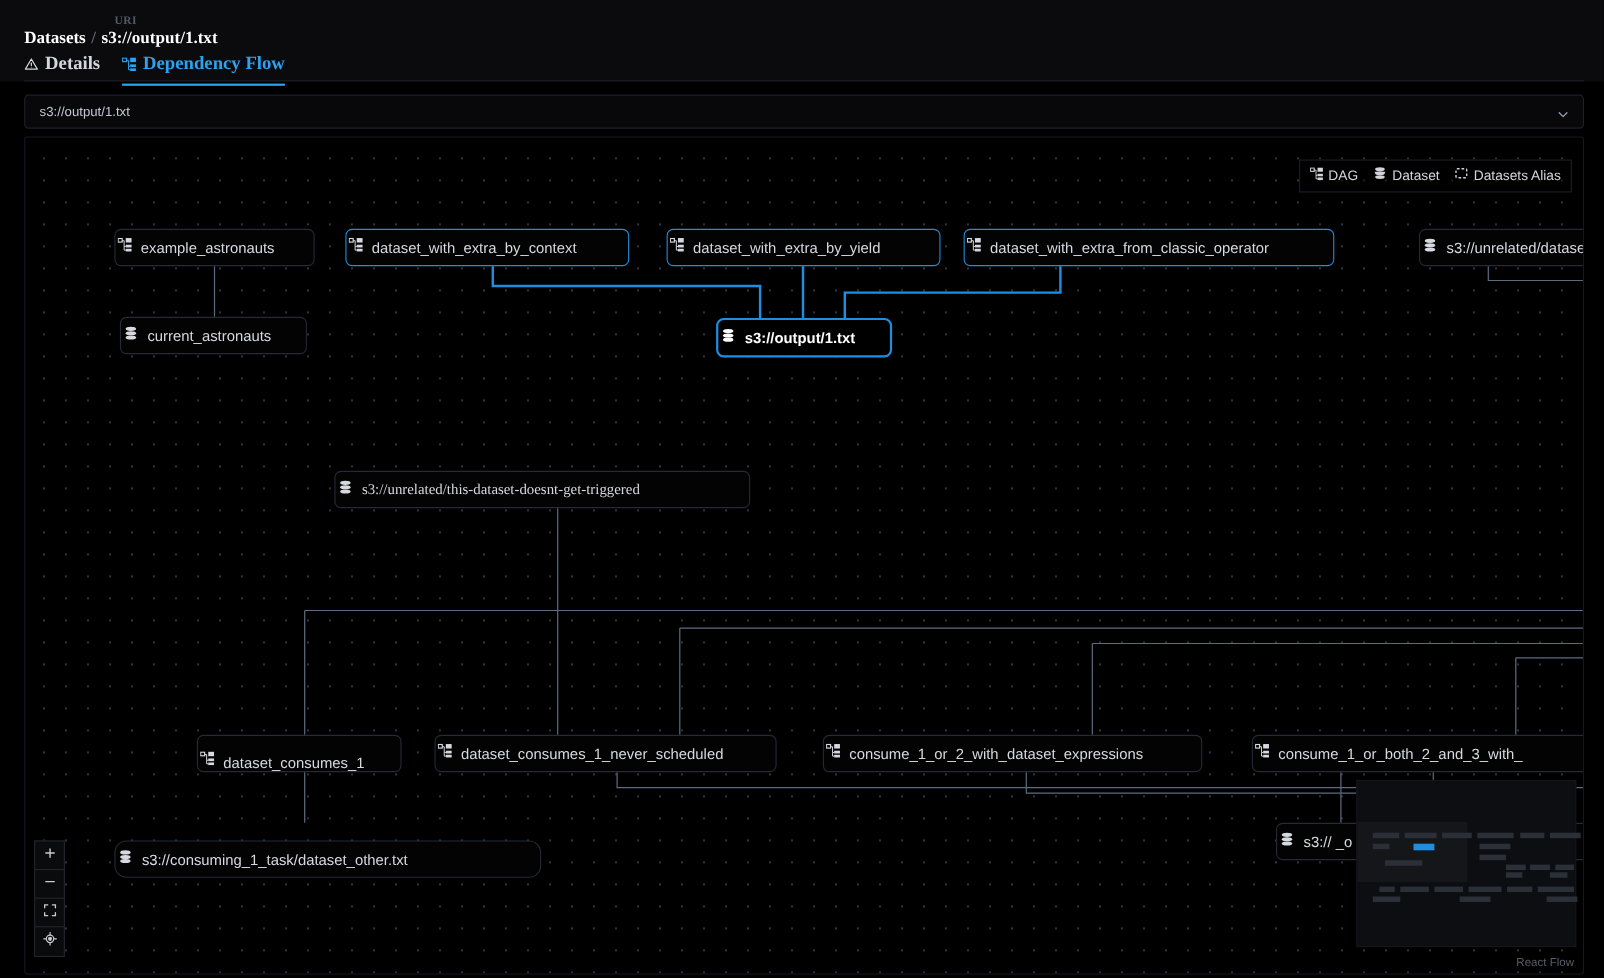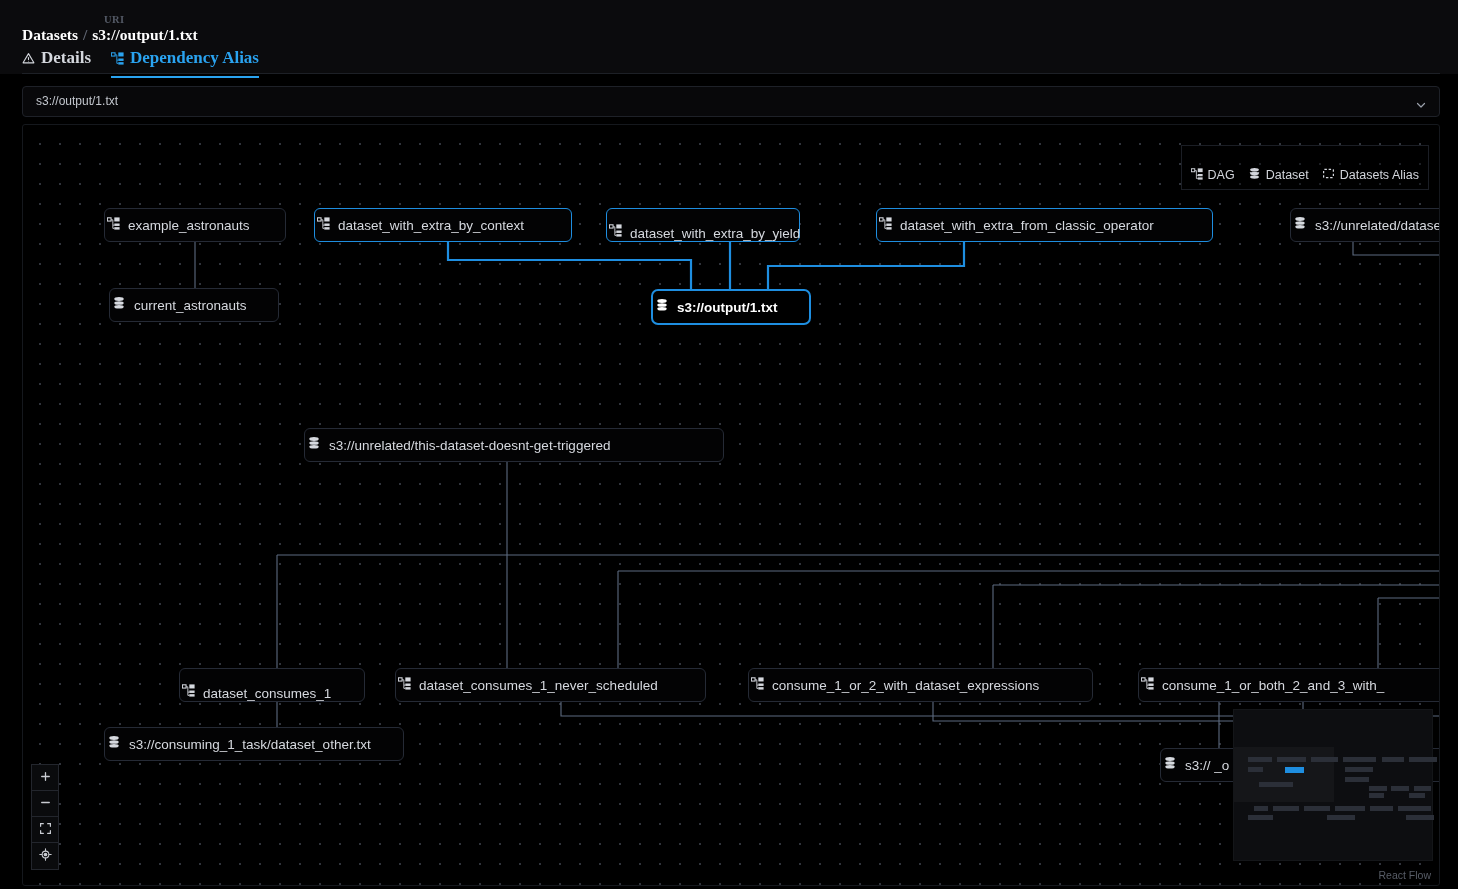--- a/index.html
+++ b/index.html
@@ -75,21 +75,21 @@
   #edge-layer { position: absolute; inset: 0; }
 
   
   #legend {
     position: absolute; right: 10px; top: 20px;
     border: 1px solid #1b1e25;
     padding: 5px 9px;
     display: flex; align-items: center; gap: 13px;
     background: rgba(0,0,0,0.4);
   }
-  .legend-item { display: flex; align-items: center; gap: 5px; margin-top: 15px; }
+  .legend-item { display: flex; align-items: center; gap: 5px; }
   .legend-item span.lbl { font-size: 12.5px; color: #d2d5db; }
 
   
   .node {
     position: absolute;
     display: flex; align-items: center; gap: 8px;
     height: 34px; padding: 0 2px;
     border: 1px solid #252a35;
     border-radius: 6px;
     background: #030304;
@@ -158,21 +158,21 @@
     <div class="tab active">
       <span>
         <svg width="13" height="13" viewBox="0 0 16 16">
           <rect x="0.5" y="1" width="4.5" height="4" fill="none" stroke="#2aa3f0" stroke-width="1.3"></rect>
           <rect x="9" y="0.5" width="6.5" height="5" fill="#2aa3f0"></rect>
           <rect x="9" y="8" width="6.5" height="3" fill="#2aa3f0"></rect>
           <rect x="9" y="12.5" width="6.5" height="3" fill="#2aa3f0"></rect>
           <path d="M5 3.5 H7.2 V10 H9 M7.2 10 V14 H9" fill="none" stroke="#2aa3f0" stroke-width="1.1"></path>
         </svg>
       </span>
-      <span>Dependency Alias</span>
+      <span>Dependency Flow</span>
     </div>
   </div>
 
   <div id="header-rule"></div>
 </div>
 
 <div id="uri-select">
   <div id="uri-select-value">s3://output/1.txt</div>
   <div id="uri-select-chevron">
     <svg width="12" height="12" viewBox="0 0 24 24" fill="none" stroke="#9aa0ab" stroke-width="2.4" stroke-linecap="round" stroke-linejoin="round">
@@ -268,21 +268,21 @@
       <div class="node hl" style="left: 291px; top: 83px; width: 258px;">
         <span><svg width="13" height="13" viewBox="0 0 16 16">
   <rect x="0.5" y="1" width="4.5" height="4" fill="none" stroke="#d6d9df" stroke-width="1.3"></rect>
   <rect x="9" y="0.5" width="6.5" height="5" fill="#d6d9df"></rect>
   <rect x="9" y="8" width="6.5" height="3" fill="#d6d9df"></rect>
   <rect x="9" y="12.5" width="6.5" height="3" fill="#d6d9df"></rect>
   <path d="M5 3.5 H7.2 V10 H9 M7.2 10 V14 H9" fill="none" stroke="#d6d9df" stroke-width="1.1"></path>
           </svg></span>
         <span class="lbl">dataset_with_extra_by_context</span>
       </div>
-      <div class="node hl" style="left: 583px; top: 83px; width: 194px; align-items: flex-end;">
+      <div class="node hl" style="left: 583px; top: 83px; width: 249px;">
         <span><svg width="13" height="13" viewBox="0 0 16 16">
   <rect x="0.5" y="1" width="4.5" height="4" fill="none" stroke="#d6d9df" stroke-width="1.3"></rect>
   <rect x="9" y="0.5" width="6.5" height="5" fill="#d6d9df"></rect>
   <rect x="9" y="8" width="6.5" height="3" fill="#d6d9df"></rect>
   <rect x="9" y="12.5" width="6.5" height="3" fill="#d6d9df"></rect>
   <path d="M5 3.5 H7.2 V10 H9 M7.2 10 V14 H9" fill="none" stroke="#d6d9df" stroke-width="1.1"></path>
           </svg></span>
         <span class="lbl">dataset_with_extra_by_yield</span>
       </div>
       <div class="node hl" style="left: 853px; top: 83px; width: 337px;">
@@ -312,21 +312,21 @@
         <span class="lbl">current_astronauts</span>
       </div>
       <div class="node sel" style="left: 628px; top: 164px; width: 160px;">
         <span><svg width="14" height="14" viewBox="0 0 16 16">
   <ellipse cx="8" cy="3.4" rx="5.4" ry="2.2" fill="#ffffff"></ellipse>
   <ellipse cx="8" cy="8" rx="5.4" ry="2.1" fill="#ffffff"></ellipse>
   <ellipse cx="8" cy="12.3" rx="5.4" ry="2.1" fill="#ffffff"></ellipse>
           </svg></span>
         <span class="lbl">s3://output/1.txt</span>
       </div>
-      <div class="node" style="left: 281px; top: 303px; width: 420px;">
+      <div class="node" style="left: 281px; top: 303px; width: 378px; font-family: Liberation Serif, serif;">
         <span><svg width="14" height="14" viewBox="0 0 16 16">
   <ellipse cx="8" cy="3.4" rx="5.4" ry="2.2" fill="#d6d9df"></ellipse>
   <ellipse cx="8" cy="8" rx="5.4" ry="2.1" fill="#d6d9df"></ellipse>
   <ellipse cx="8" cy="12.3" rx="5.4" ry="2.1" fill="#d6d9df"></ellipse>
           </svg></span>
         <span class="lbl">s3://unrelated/this-dataset-doesnt-get-triggered</span>
       </div>
       <div class="node" style="left: 156px; top: 543px; width: 186px; align-items: flex-end;">
         <span><svg width="13" height="13" viewBox="0 0 16 16">
   <rect x="0.5" y="1" width="4.5" height="4" fill="none" stroke="#d6d9df" stroke-width="1.3"></rect>
@@ -360,21 +360,21 @@
       <div class="node" style="left: 1115px; top: 543px; width: 320px;">
         <span><svg width="13" height="13" viewBox="0 0 16 16">
   <rect x="0.5" y="1" width="4.5" height="4" fill="none" stroke="#d6d9df" stroke-width="1.3"></rect>
   <rect x="9" y="0.5" width="6.5" height="5" fill="#d6d9df"></rect>
   <rect x="9" y="8" width="6.5" height="3" fill="#d6d9df"></rect>
   <rect x="9" y="12.5" width="6.5" height="3" fill="#d6d9df"></rect>
   <path d="M5 3.5 H7.2 V10 H9 M7.2 10 V14 H9" fill="none" stroke="#d6d9df" stroke-width="1.1"></path>
           </svg></span>
         <span class="lbl">consume_1_or_both_2_and_3_with_</span>
       </div>
-      <div class="node" style="left: 81px; top: 602px; width: 300px;">
+      <div class="node" style="left: 81px; top: 639px; width: 388px; border-radius: 11px;">
         <span><svg width="14" height="14" viewBox="0 0 16 16">
   <ellipse cx="8" cy="3.4" rx="5.4" ry="2.2" fill="#d6d9df"></ellipse>
   <ellipse cx="8" cy="8" rx="5.4" ry="2.1" fill="#d6d9df"></ellipse>
   <ellipse cx="8" cy="12.3" rx="5.4" ry="2.1" fill="#d6d9df"></ellipse>
           </svg></span>
         <span class="lbl">s3://consuming_1_task/dataset_other.txt</span>
       </div>
       <div class="node" style="left: 1137px; top: 623px; width: 300px;">
         <span><svg width="14" height="14" viewBox="0 0 16 16">
   <ellipse cx="8" cy="3.4" rx="5.4" ry="2.2" fill="#d6d9df"></ellipse>

